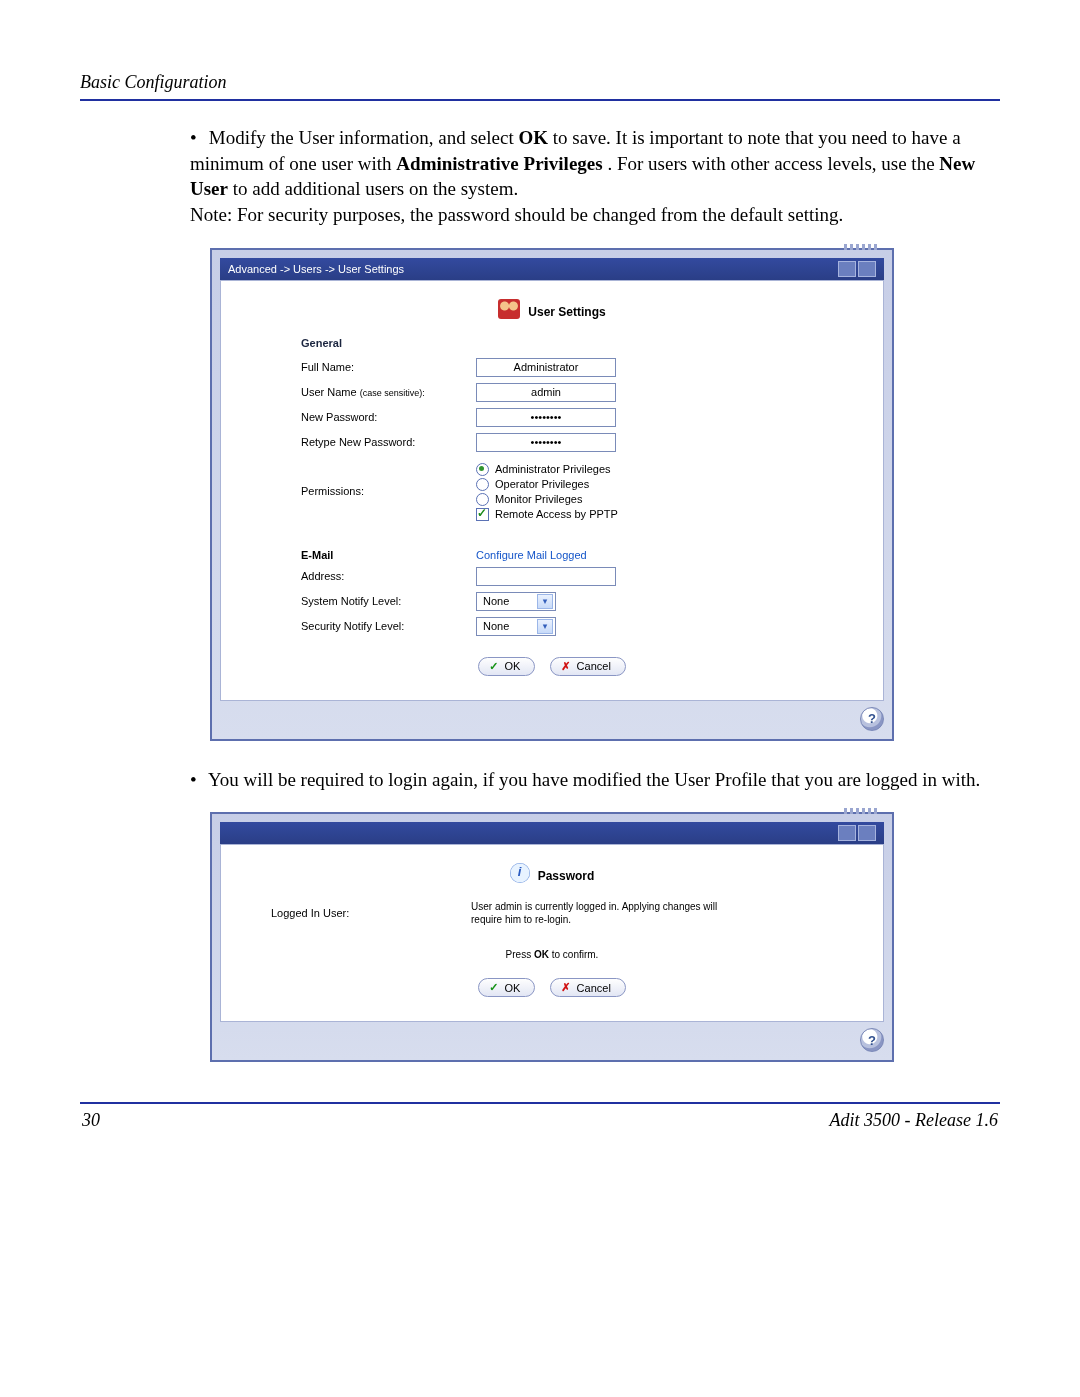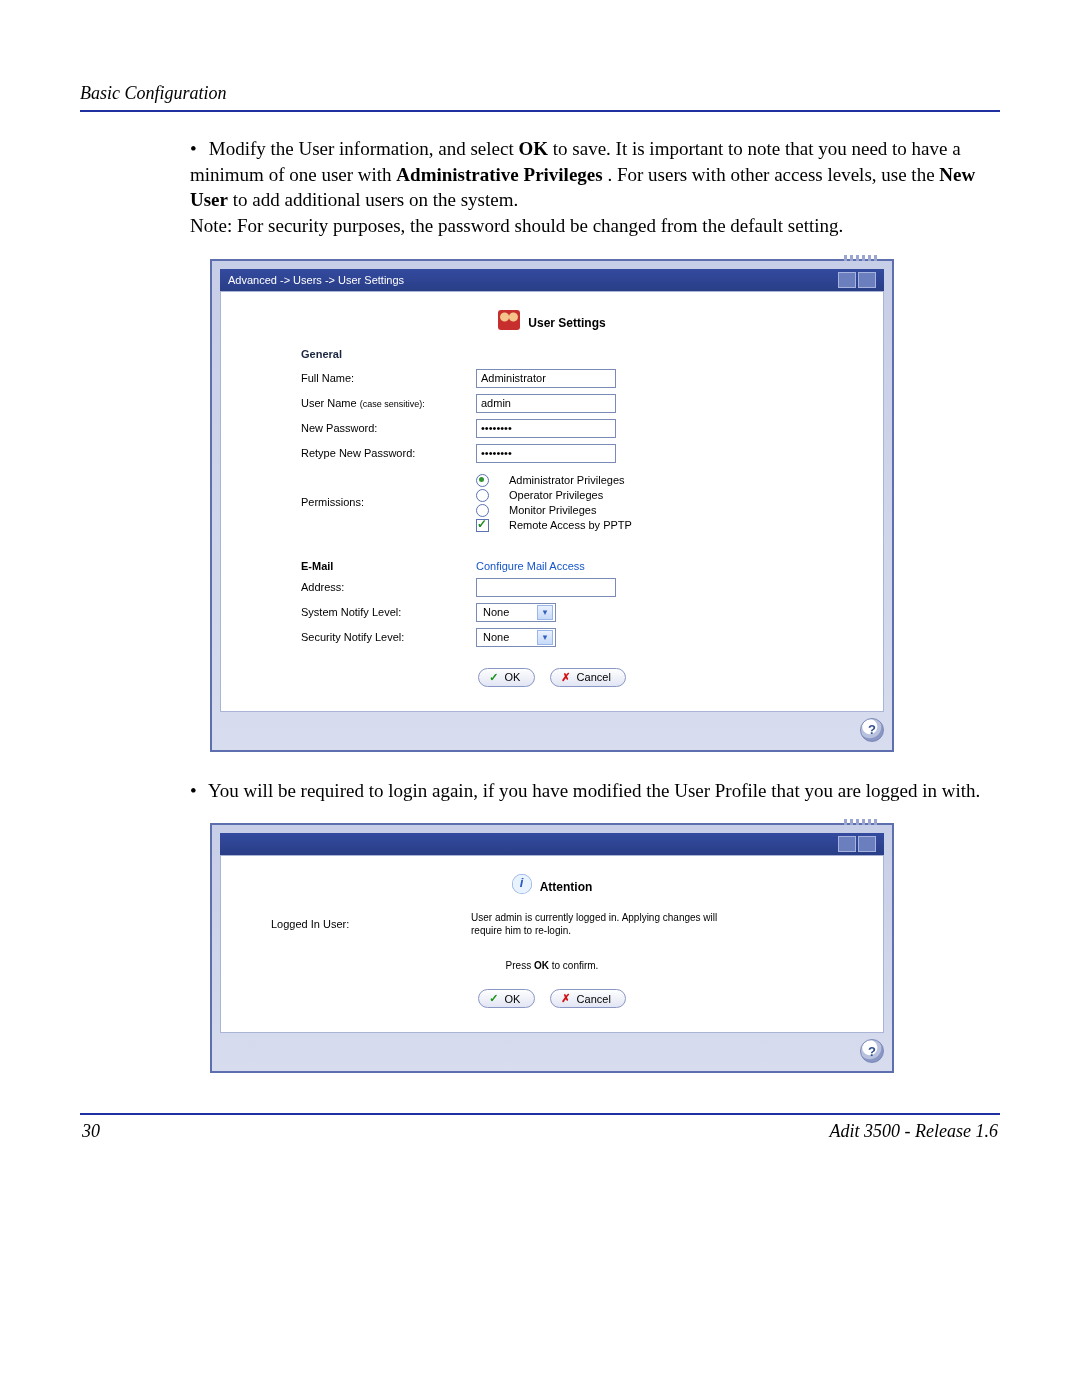--- a/index.html
+++ b/index.html
@@ -13,21 +13,21 @@
     padding: 70px 80px 40px 80px;
   }
   .top-title {
     font-size: 24px;
     font-weight: bold;
     font-style: italic;
   }
   .top-sub {
     font-size: 18px;
     font-style: italic;
-    margin-top: 13px;
+    margin-top: 2px;
   }
   .blue-rule {
     border: none;
     border-top: 2px solid #2030a0;
     margin: 6px 0 24px 0;
   }
   .bullet-block {
     margin-left: 110px;
     margin-right: 10px;
     font-size: 19px;
@@ -116,23 +116,24 @@
   }
   .form-row .lbl { width:175px; color:#000; }
   .form-row .lbl .hint { font-size:9px; }
   .tx {
     font-family:Verdana, Arial, sans-serif;
     font-size:11px;
     padding:1px 4px;
     border:1px solid #7a8bb8;
     width:130px; height:15px;
     background:#fff;
+    text-align:center;
   }
   .radio-col { display:flex; flex-direction:column; gap:2px; }
-  .radio-line, .check-line { display:flex; align-items:center; gap:20px; white-space:nowrap; }
+  .radio-line, .check-line { display:flex; align-items:center; gap:6px; white-space:nowrap; }
   .radio {
     width:11px;height:11px;border-radius:50%;
     border:1px solid #5b72b5; background:#fff; position:relative; flex-shrink:0;
   }
   .radio.sel::after{
     content:""; position:absolute; left:2px; top:2px; width:5px; height:5px;
     border-radius:50%; background:#30952f;
   }
   .check {
     width:11px;height:11px;border:1px solid #5b72b5;background:#fff;position:relative;flex-shrink:0;
@@ -252,21 +253,21 @@
             </div>
             <div class="check-line">
               <span class="check sel"></span>
               <span>Remote Access by PPTP</span>
             </div>
           </div>
         </div>
 
         <div class="mail-row" style="margin-top:22px;">
           <span class="lbl">E-Mail</span>
-          <span class="mail-link">Configure Mail Access</span>
+          <span class="mail-link">Configure Mail Logged</span>
         </div>
         <div class="form-row">
           <span class="lbl">Address:</span>
           <input class="tx" value="" style="">
         </div>
         <div class="form-row">
           <span class="lbl">System Notify Level:</span>
           <span class="sel-box">
             <span>None</span>
             <span class="chev">▾</span>
@@ -307,21 +308,21 @@
       <div class="breadcrumb-bar">
         <span>&nbsp;</span>
         <span class="breadcrumb-icons">
           <span></span>
           <span></span>
         </span>
       </div>
       <div class="panel-body">
         <div class="section-header">
           <span class="info-icon"></span>
-          <span>Attention</span>
+          <span>Password</span>
         </div>
         <div class="form-row" style="padding-left:30px;">
           <span class="lbl" style="width:200px;">Logged In User:</span>
           <span class="msg-cell">User admin is currently logged in. Applying changes will require him to re-login.</span>
         </div>
         <div class="press-ok">
           <span>Press </span><span class="bold">OK</span><span> to confirm.</span>
         </div>
         <div class="btn-row">
           <span class="pill-btn">

